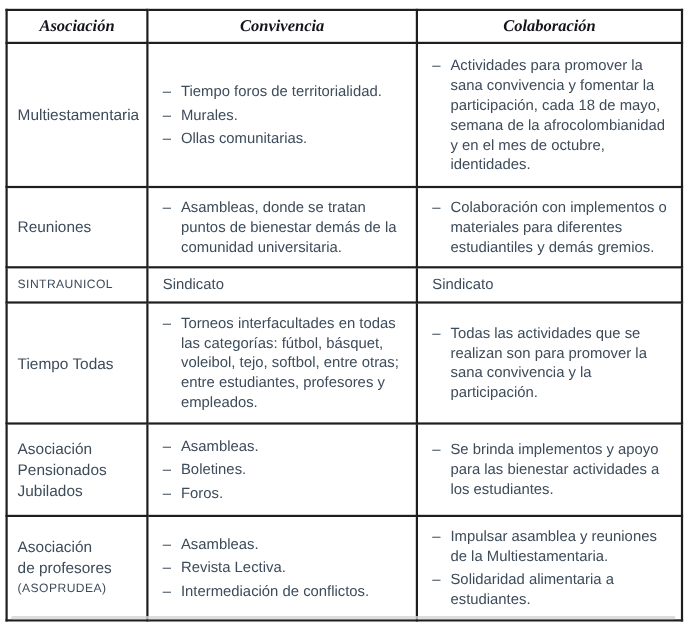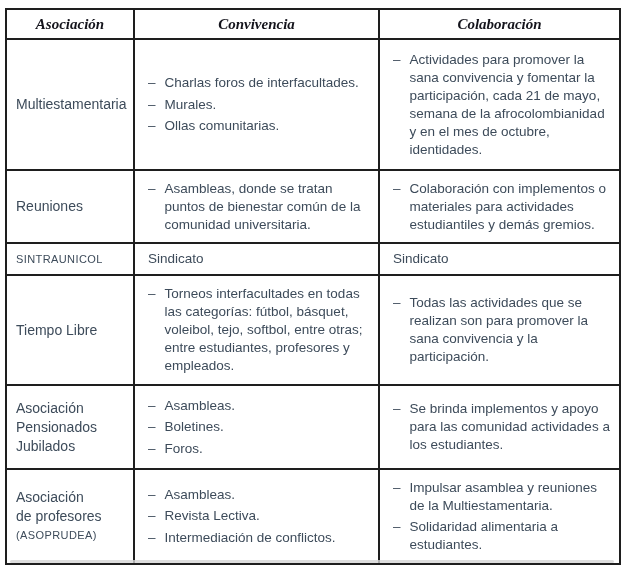--- a/index.html
+++ b/index.html
@@ -60,69 +60,69 @@
       </tr>
     </thead>
     <tbody>
         <tr style="height: 131px;">
     <td class="c-assoc">
             <div>Multiestamentaria</div>
           </td>
     <td class="c-body">
             <div class="bullet-item">
               <span class="dash">–</span>
-              <span class="btext">Charlas foros de interfacultades.</span>
+              <span class="btext">Tiempo foros de territorialidad.</span>
             </div>
             <div class="bullet-item">
               <span class="dash">–</span>
               <span class="btext">Murales.</span>
             </div>
             <div class="bullet-item">
               <span class="dash">–</span>
               <span class="btext">Ollas comunitarias.</span>
             </div>
           </td>
     <td class="c-body">
             <div class="bullet-item">
               <span class="dash">–</span>
-              <span class="btext">Actividades para promover la sana convivencia y fomentar la participación, cada 21 de mayo, semana de la afrocolombianidad y en el mes de octubre, identidades.</span>
+              <span class="btext">Actividades para promover la sana convivencia y fomentar la participación, cada 18 de mayo, semana de la afrocolombianidad y en el mes de octubre, identidades.</span>
             </div>
           </td>
   </tr>
         <tr style="height: 72px;">
     <td class="c-assoc">
             <div>Reuniones</div>
           </td>
     <td class="c-body">
             <div class="bullet-item">
               <span class="dash">–</span>
-              <span class="btext">Asambleas, donde se tratan puntos de bienestar común de la comunidad universitaria.</span>
+              <span class="btext">Asambleas, donde se tratan puntos de bienestar demás de la comunidad universitaria.</span>
             </div>
           </td>
     <td class="c-body">
             <div class="bullet-item">
               <span class="dash">–</span>
-              <span class="btext">Colaboración con implementos o materiales para actividades estudiantiles y demás gremios.</span>
+              <span class="btext">Colaboración con implementos o materiales para diferentes estudiantiles y demás gremios.</span>
             </div>
           </td>
   </tr>
         <tr style="height: 32px;">
     <td class="c-assoc">
             <div class="smallcaps">SINTRAUNICOL</div>
           </td>
     <td class="c-body">
             <div class="plain">Sindicato</div>
           </td>
     <td class="c-body">
             <div class="plain">Sindicato</div>
           </td>
   </tr>
         <tr style="height: 110px;">
     <td class="c-assoc">
-            <div>Tiempo Libre</div>
+            <div>Tiempo Todas</div>
           </td>
     <td class="c-body">
             <div class="bullet-item">
               <span class="dash">–</span>
               <span class="btext">Torneos interfacultades en todas las categorías: fútbol, básquet, voleibol, tejo, softbol, entre otras; entre estudiantes, profesores y empleados.</span>
             </div>
           </td>
     <td class="c-body">
             <div class="bullet-item">
               <span class="dash">–</span>
@@ -146,21 +146,21 @@
               <span class="btext">Boletines.</span>
             </div>
             <div class="bullet-item">
               <span class="dash">–</span>
               <span class="btext">Foros.</span>
             </div>
           </td>
     <td class="c-body">
             <div class="bullet-item">
               <span class="dash">–</span>
-              <span class="btext">Se brinda implementos y apoyo para las comunidad actividades a los estudiantes.</span>
+              <span class="btext">Se brinda implementos y apoyo para las bienestar actividades a los estudiantes.</span>
             </div>
           </td>
   </tr>
         <tr style="height: 89px;">
     <td class="c-assoc">
             <div>Asociación</div>
             <div>de profesores</div>
             <div class="smallcaps">(ASOPRUDEA)</div>
           </td>
     <td class="c-body">

